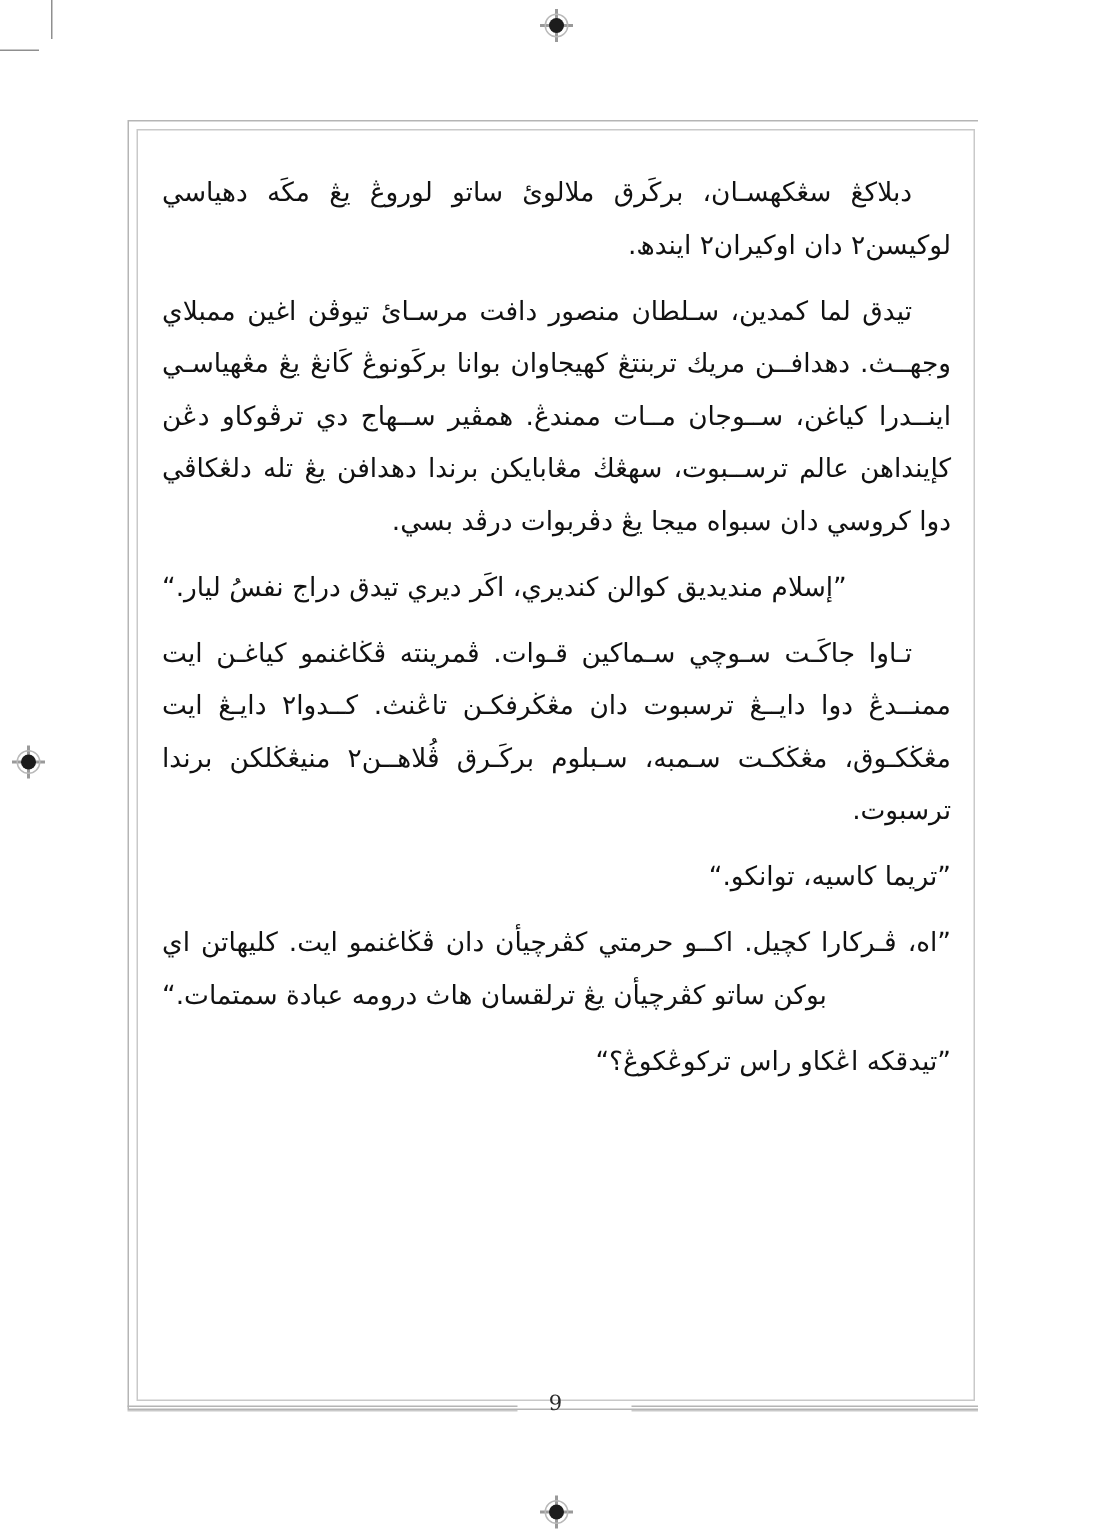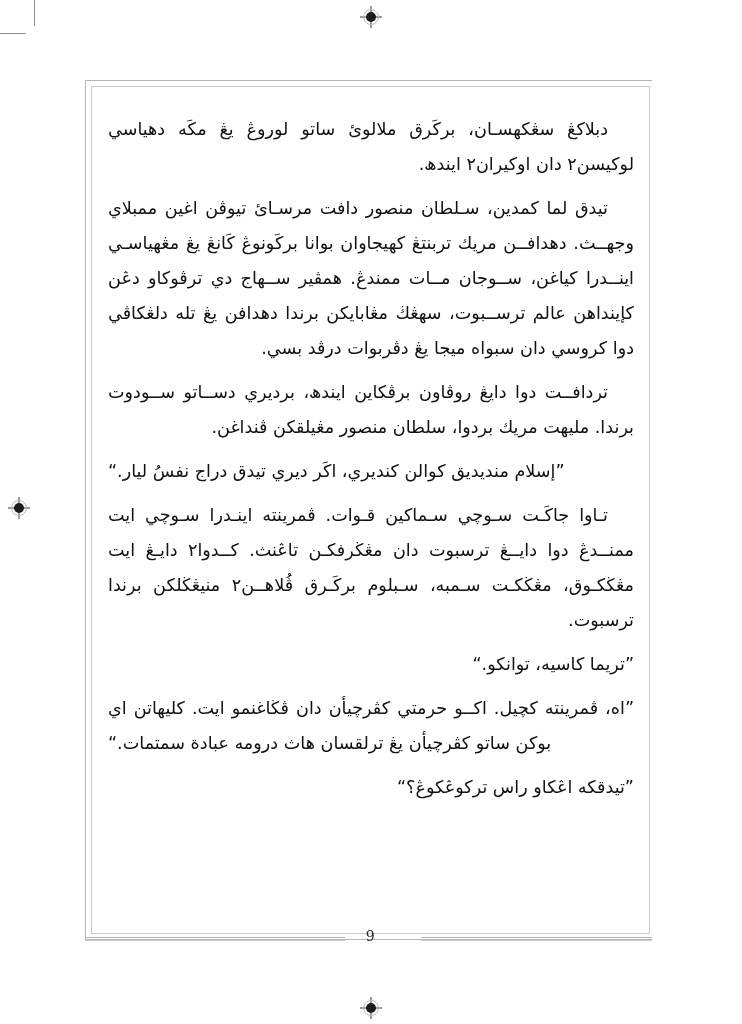--- a/index.html
+++ b/index.html
@@ -180,25 +180,24 @@
     <div class="ring"></div>
       <div class="dot"></div>
   </div>
 
   <div id="frame-outer"></div>
   <div id="frame-inner"></div>
 
   <div id="content">
     <p class="indent">دبلاكڠ سڠكهسـان، بركَرق ملالوئ ساتو لوروڠ يڠ مكَه دهياسي لوكيسن٢ دان اوكيران٢ ايندھ.</p>
     <p class="indent">تيدق لما كمدين، سـلطان منصور دافت مرسـائ تيوڤن اغين ممبلاي وجهــث. دهداڧــن مريك تربنتڠ كهيجاوان بوانا بركَونوڠ كَانڠ يڠ مڠهياسـي اينــدرا كياغن، ســوجان مــات ممندڠ. همڤير ســهاج دي ترڤوكاو دڠن كإينداهن عالم ترســبوت، سهڠڬ مڠابايكن برندا دهداڧن يڠ تله دلڠكاڤي دوا كروسي دان سبواه ميجا يڠ دڤربوات درڤد بسي.</p>
-    <p class="indent">ترداڧــت دوا دايڠ روڤاون برڤكاين ايندھ، برديري دســاتو ســودوت برندا. مليهت مريك بردوا، سلطان منصور مڠيلقكن ڤنداغن.</p>
     <p class="dlg">”إسلام منديديق كوالن كنديري، اكَر ديري تيدق دراج نفسُ ليار.“</p>
-    <p class="indent">تـاوا جاكَـت سـوچي سـماكين قـوات. ڤمرينته اينـدرا سـوچي ايت ممنــدڠ دوا دايــڠ ترسبوت دان مڠڬرڧكـن تاڠنث. كــدوا٢ دايـڠ ايت مڠڬكـوق، مڠڬكـت سـمبه، سـبلوم بركَـرق ڤُلاهــن٢ منيڠڬلكن برندا ترسبوت.</p>
+    <p class="indent">تـاوا جاكَـت سـوچي سـماكين قـوات. ڤمرينته ڤڬاغنمو كياغـن ايت ممنــدڠ دوا دايــڠ ترسبوت دان مڠڬرڧكـن تاڠنث. كــدوا٢ دايـڠ ايت مڠڬكـوق، مڠڬكـت سـمبه، سـبلوم بركَـرق ڤُلاهــن٢ منيڠڬلكن برندا ترسبوت.</p>
     <p class="dlg-short">”تريما كاسيه، توانكو.“</p>
-    <p class="dlg">”اه، ڤمرينته كچيل. اكــو حرمتي كڤرچيأن دان ڤڬاغنمو ايت. كليهاتن اي بوكن ساتو كڤرچيأن يڠ ترلقسان هاث درومه عبادة سمتمات.“</p>
+    <p class="dlg">”اه، ڤـركارا كچيل. اكــو حرمتي كڤرچيأن دان ڤڬاغنمو ايت. كليهاتن اي بوكن ساتو كڤرچيأن يڠ ترلقسان هاث درومه عبادة سمتمات.“</p>
     <p class="dlg-short">”تيدقكه اڠكاو راس تركوڠكوڠ؟“</p>
   </div>
 
   <div id="footer">
     <div class="rule left"></div>
     <div class="rule right"></div>
     <div id="pagenum">9</div>
   </div>
 
 </div>

